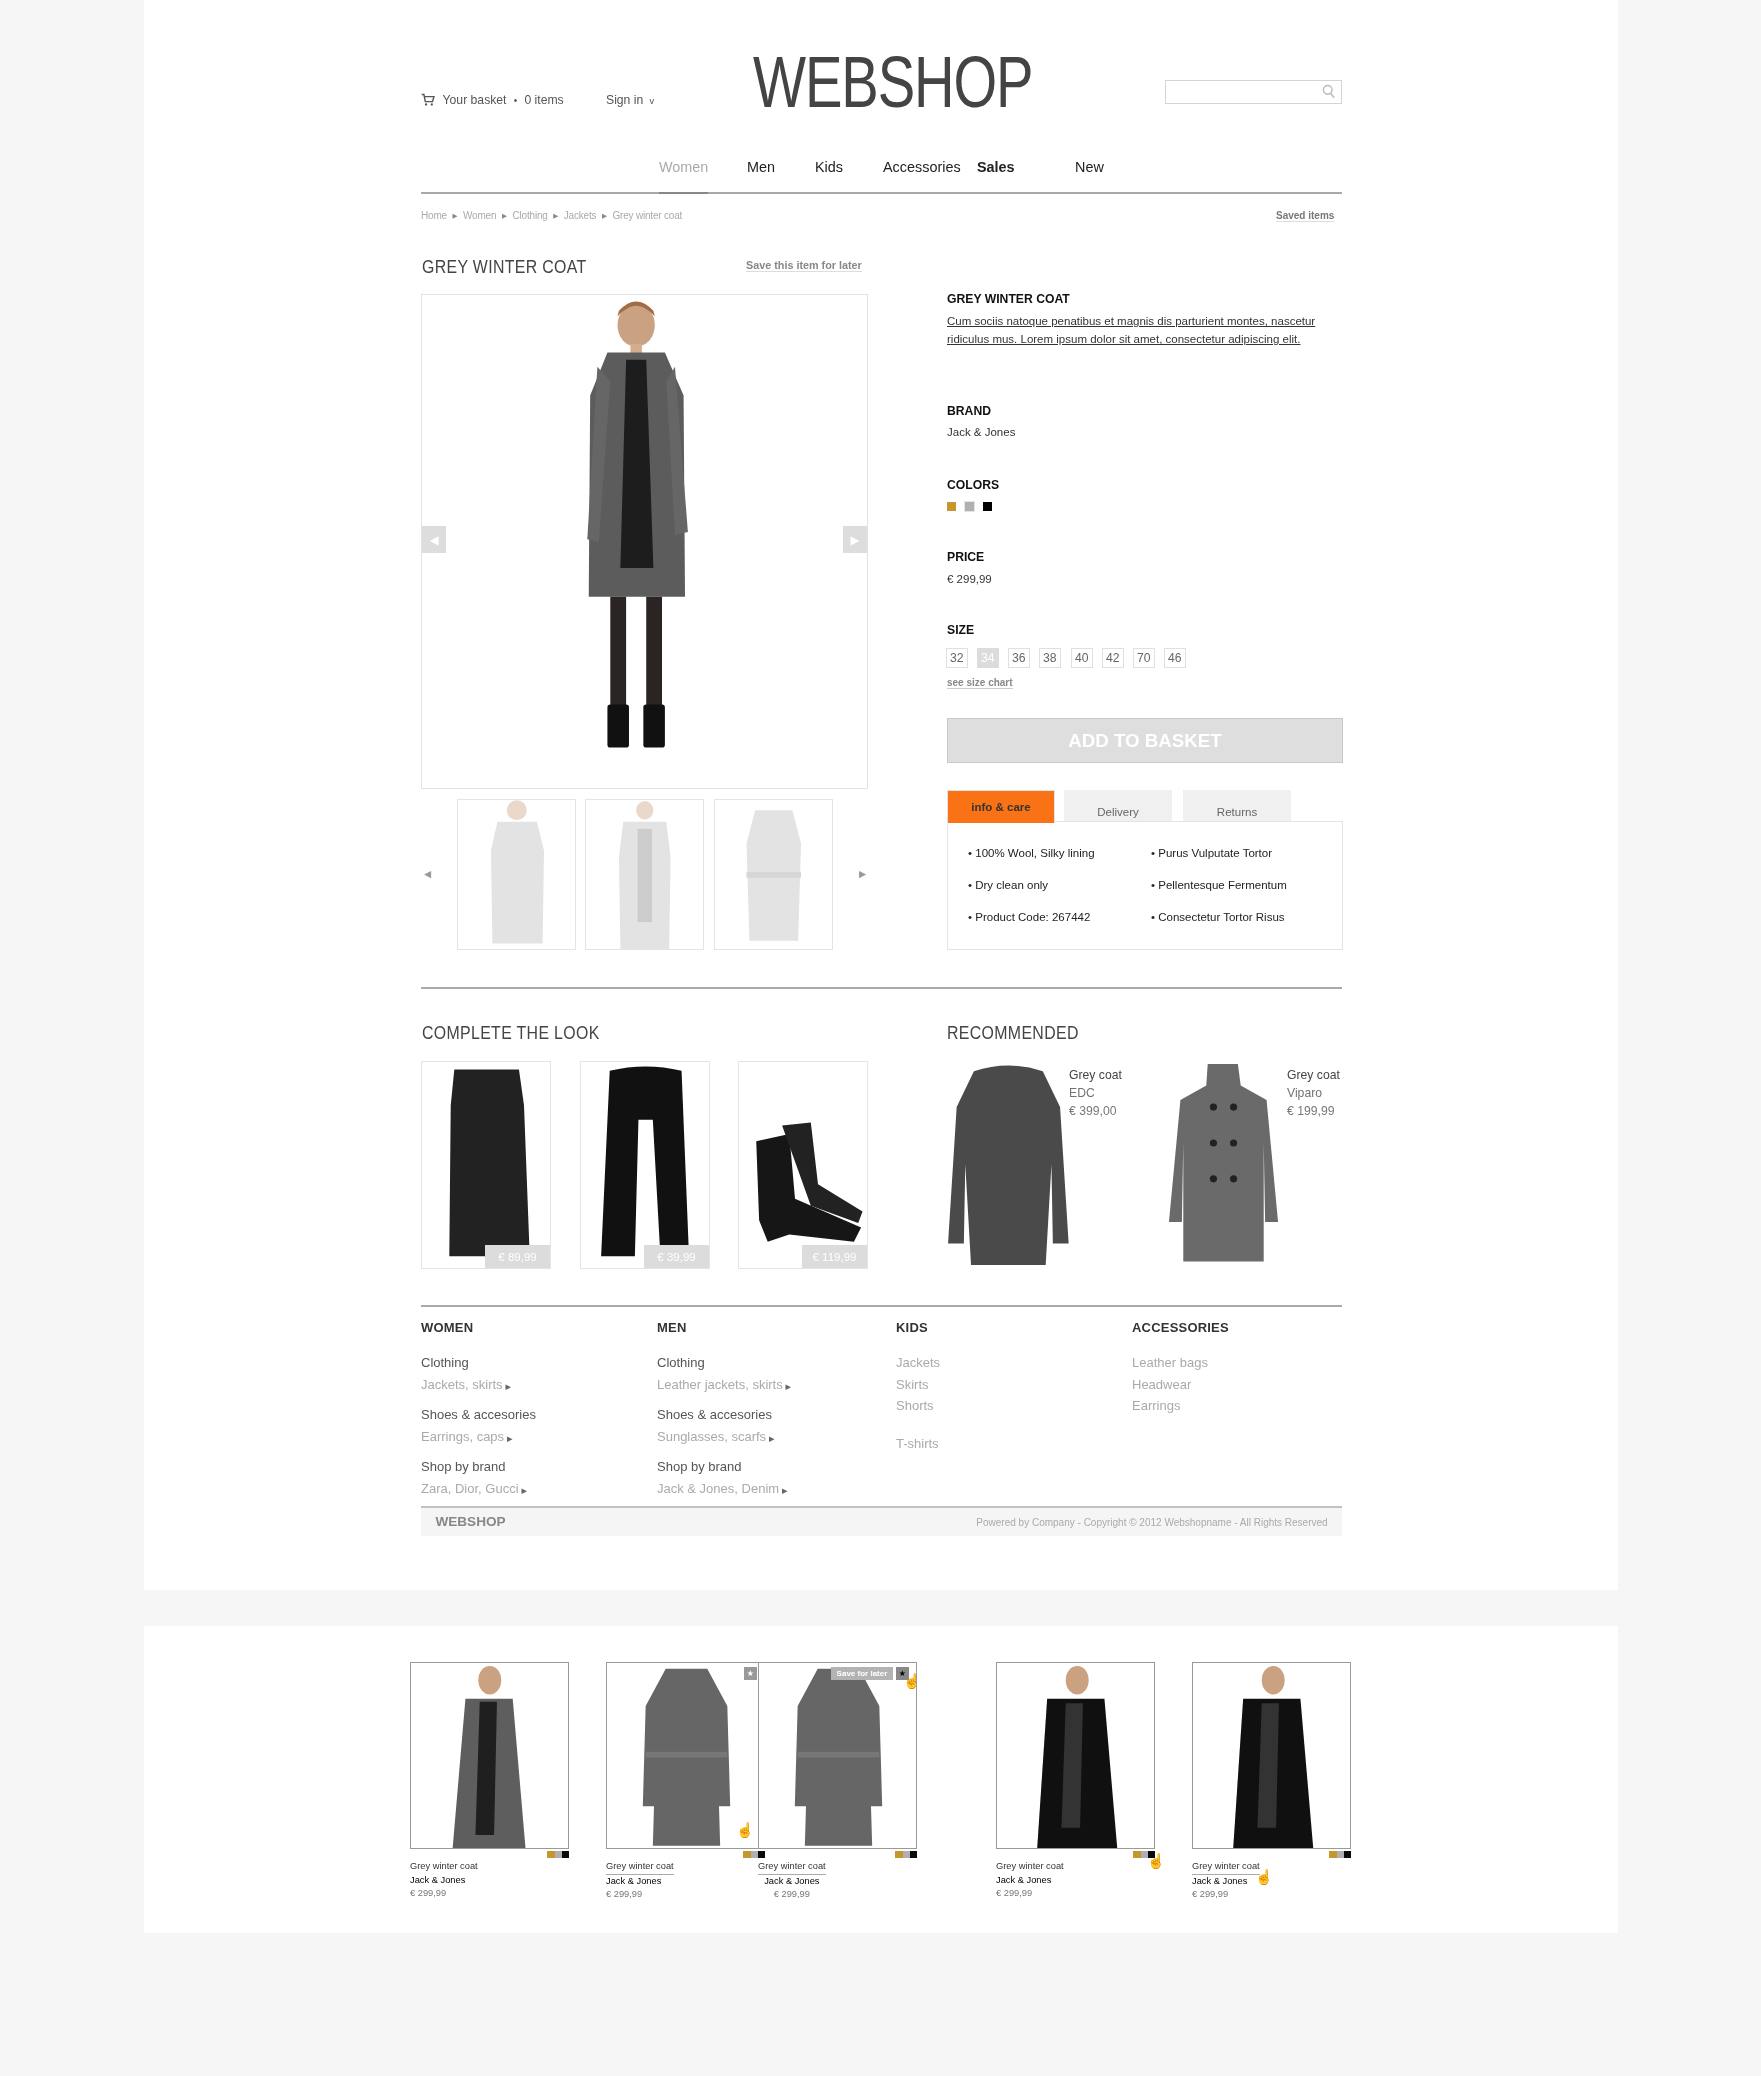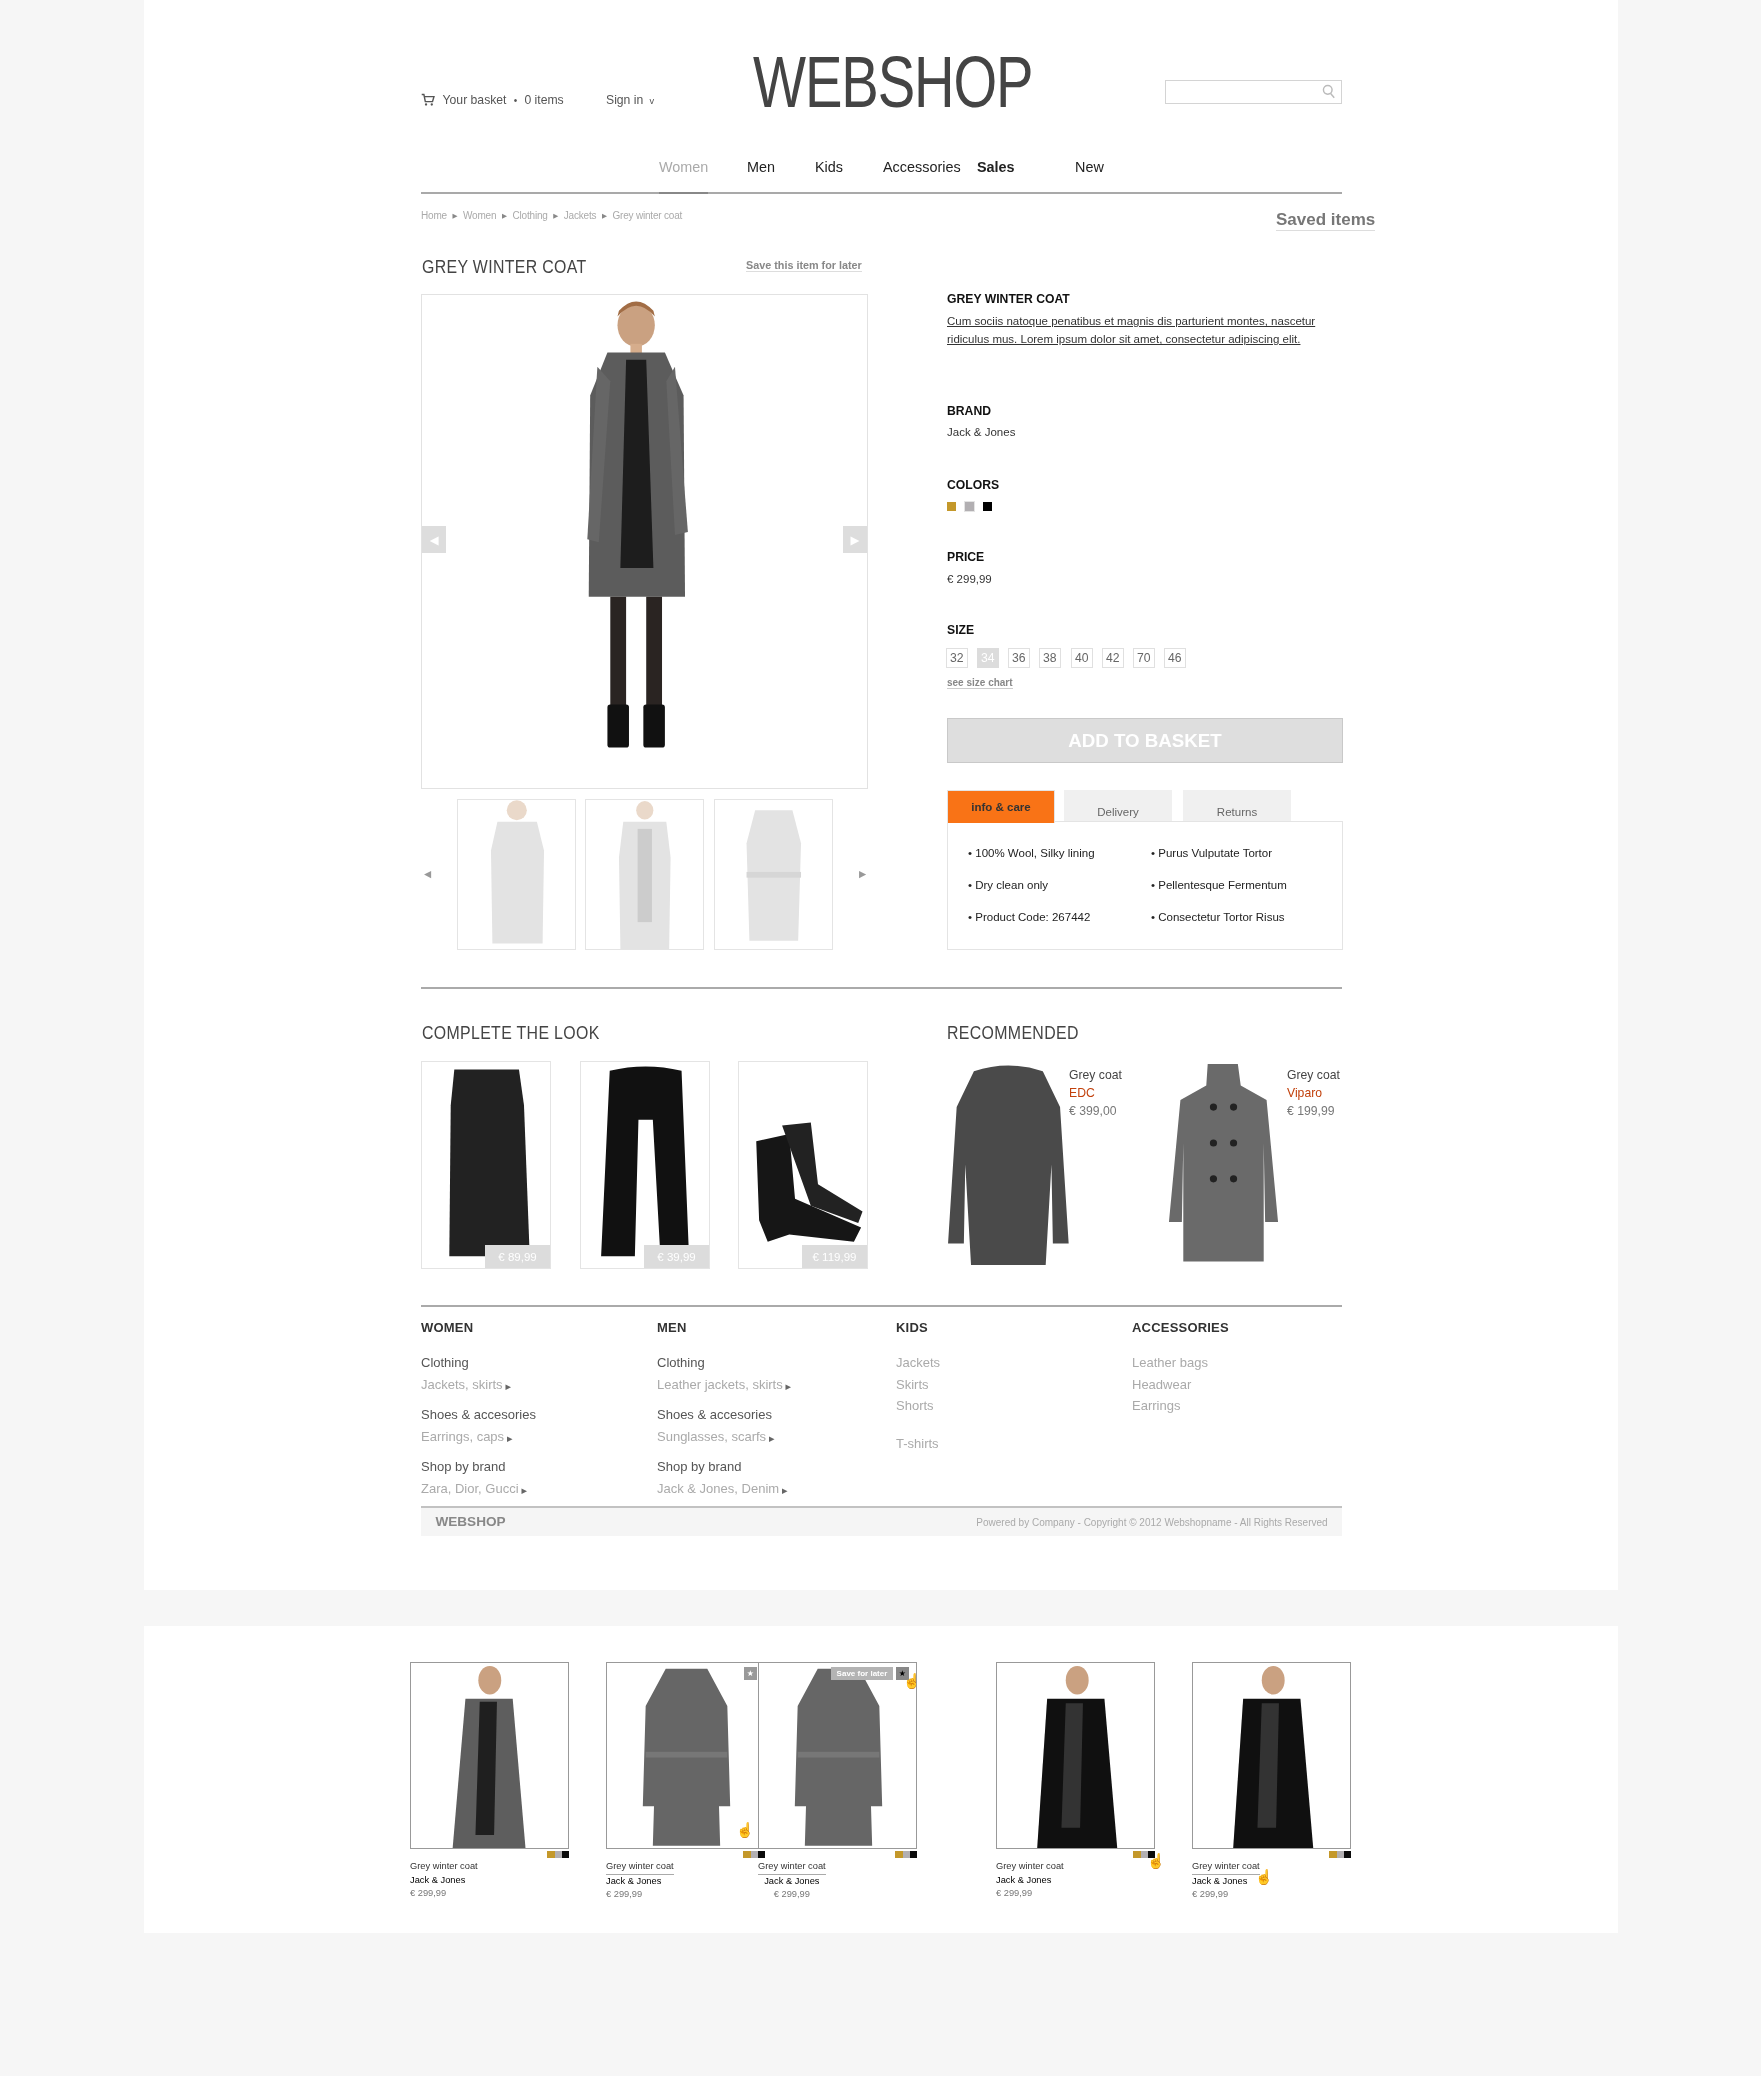--- a/index.html
+++ b/index.html
@@ -18,21 +18,21 @@
   #search input { border: none; outline: none; width: 144px; height: 20px; padding-left: 5.7px; font-size: 11.5px; background: transparent; }
   #search .icon { position: absolute; right: 4.3px; top: 2.9px; }
 
   #nav { left: 421px; top: 158px; width: 921px; height: 36px; border-bottom: 2.2px solid #a9a9a9; }
   #nav .item { position: absolute; top: 1.4px; font-size: 14.4px; color: #222; }
   #nav .item.active { color: #aaa; }
   #nav .underline { position: absolute; bottom: -2.2px; height: 2.2px; background: #888; }
 
   #breadcrumb { left: 421px; top: 210px; font-size: 10px; color: #aaa; display: flex; gap: 5.7px; align-items: center; letter-spacing: -0.2px; }
   #breadcrumb .sep { font-size: 6.5px; color: #888; }
-  #saved-items { left: 1276px; top: 210px; font-size: 17px; color: #777; font-weight: bold; border-bottom: 1.4px solid #ddd; }
+  #saved-items { left: 1276px; top: 210px; font-size: 10px; color: #777; font-weight: bold; border-bottom: 1.4px solid #ddd; }
 
   #product-title { left: 422px; top: 256px; font-size: 18.7px; color: #444; letter-spacing: 0.4px; transform: scaleX(0.85); }
   #save-later { left: 746px; top: 259px; font-size: 10.8px; color: #888; font-weight: bold; border-bottom: 1.4px solid #ddd; }
 
   #main-image { left: 421px; top: 294px; width: 447px; height: 495px; border: 1.4px solid #e2e2e2; background: #fff; overflow: hidden; }
   .arrow-btn { position: absolute; width: 24.4px; height: 27px; background: #ddd; color: #fff; font-size: 11.5px; display: flex; align-items: center; justify-content: center; }
 
   .thumb { position: absolute; top: 799px; width: 119px; height: 151px; border: 1.4px solid #e4e4e4; background: #fff; overflow: hidden; }
   .thumb-arrow { position: absolute; top: 868px; font-size: 9.3px; color: #999; }
 
@@ -52,21 +52,21 @@
   .bullet { position: absolute; font-size: 11.5px; color: #222; }
 
   .hr { position: absolute; left: 421px; width: 921px; height: 2.2px; background: #aaa; }
 
   .section-title { position: absolute; font-size: 18.7px; color: #444; letter-spacing: 0.4px; transform: scaleX(0.85); transform-origin: left top; }
   .look-card { position: absolute; top: 1061px; width: 130px; height: 208px; border: 1.4px solid #e4e4e4; background: #fff; overflow: hidden; }
   .price-tag { position: absolute; right: 0; bottom: 0; width: 65px; height: 23px; background: #dcdcdc; color: #fff; font-size: 11.5px; display: flex; align-items: center; justify-content: center; }
 
   .rec-text { position: absolute; font-size: 12.2px; line-height: 18px; }
   .rec-text .name { color: #444; }
-  .rec-text .brand { color: #c2410c; }
+  .rec-text .brand { color: #737373; }
   .rec-text .price { color: #777; }
 
   .foot-col { position: absolute; top: 1320px; }
   .foot-col .hd { font-size: 13px; font-weight: bold; color: #333; margin-bottom: 17px; letter-spacing: 0.2px; }
   .foot-col .lnk { display: block; font-size: 13px; line-height: 21.5px; }
   .foot-col .lnk.main { color: #555; }
   .foot-col .lnk.sub { color: #aaa; margin-bottom: 7.2px; }
   .foot-col .tri { font-size: 7.2px; color: #666; margin-left: 2.9px; }
 
   #footer-bar { left: 421px; top: 1506px; width: 921px; height: 30px; background: #f5f5f5; border-top: 2.2px solid #c2c2c2; }

